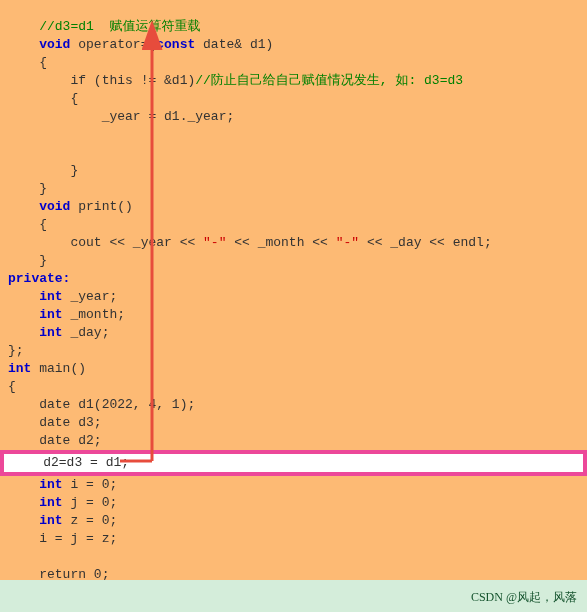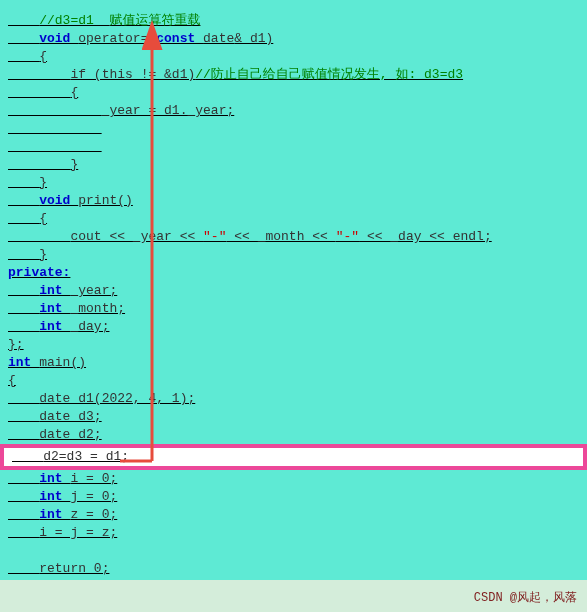--- a/index.html
+++ b/index.html
@@ -6,27 +6,26 @@
     body {
       width: 587px;
       height: 612px;
       background: #d4edda;
       font-family: 'Courier New', Courier, monospace;
       font-size: 13px;
       overflow: hidden;
       position: relative;
     }
     .code-container {
-      background: #5eead4;
-      padding: 12px 0;
+      background: #fdba74;
+      padding: 18px 0;
       width: 100%;
       height: 580px;
       overflow: hidden;
       position: relative;
-      text-decoration: underline;
     }
     .code-line {
       display: flex;
       align-items: center;
       min-height: 18px;
       padding: 0 8px;
       white-space: pre;
       line-height: 18px;
     }
     .code-line.highlighted {
@@ -35,22 +34,22 @@
     }
     .kw { color: #0000cc; font-weight: bold; text-align: right; }
     .cm { color: #008000; }
     .str { color: #cc0000; }
     .plain { color: #333333; }
     .footer {
       position: absolute;
       bottom: 6px;
       right: 10px;
       font-size: 12px;
-      color: #7f1d1d;
-      font-family: Liberation Mono, monospace;
+      color: #14532d;
+      font-family: Liberation Serif, serif;
     }
   </style>
 </head>
 <body>
 
 <div class="code-container">
   <div id="code-lines">
       <div class="code-line"><span class="plain">    </span><span class="cm">//d3=d1  </span><span class="cm">赋值运算符重载</span></div>
       <div class="code-line"><span class="plain">    </span><span class="kw">void </span><span class="plain">operator=(</span><span class="kw">const </span><span class="plain">date</span><span class="plain">&amp; d1)</span></div>
       <div class="code-line"><span class="plain">    </span><span class="plain">{</span></div>

